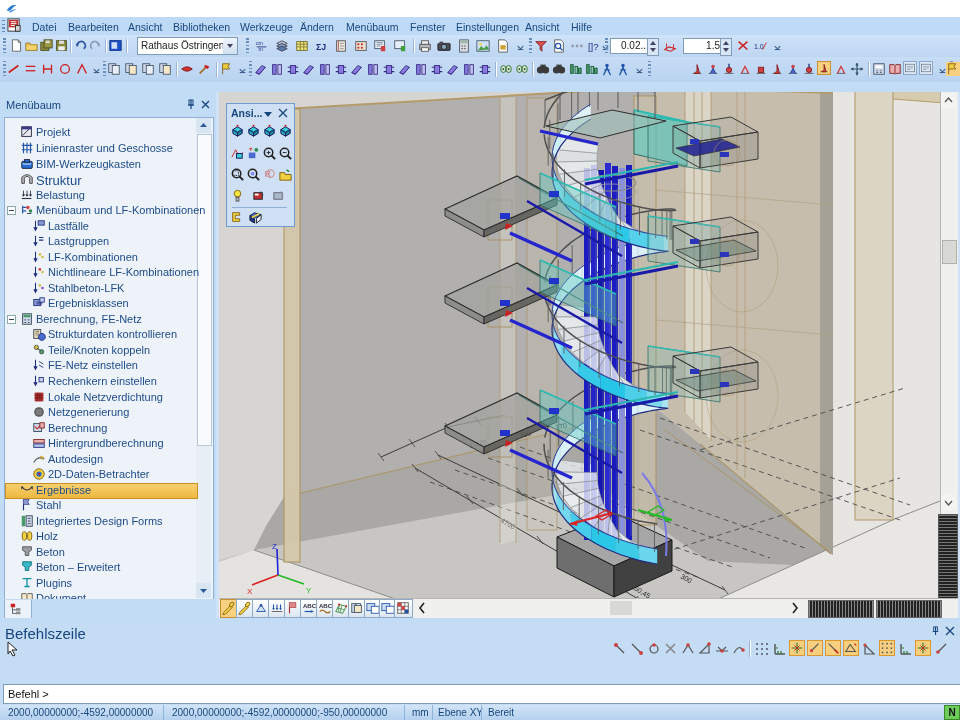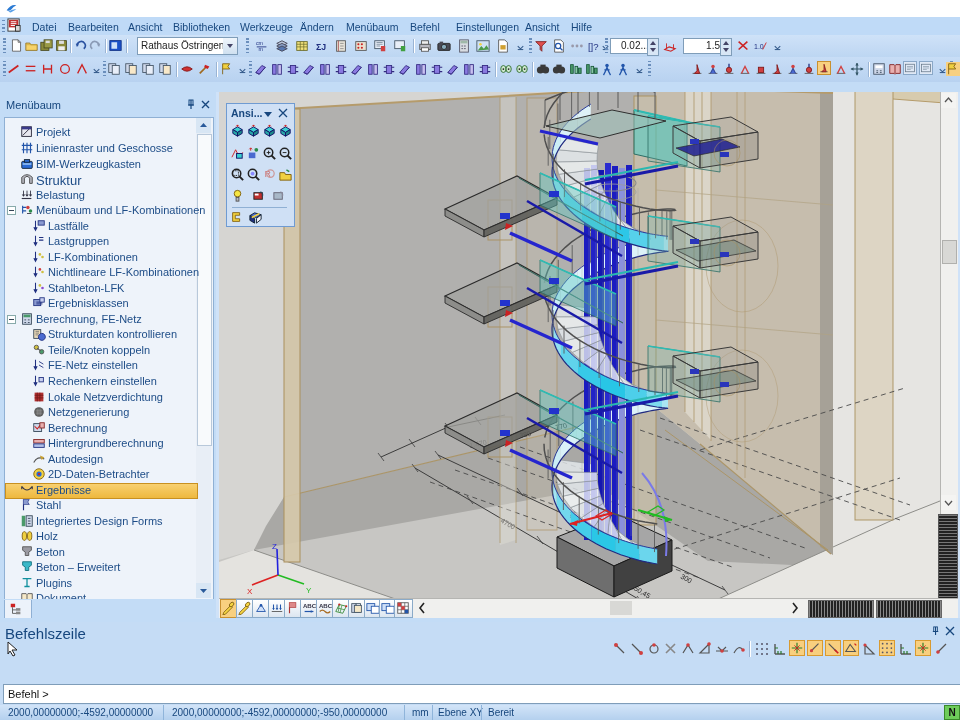--- a/index.html
+++ b/index.html
@@ -14,21 +14,21 @@
     <path d="M4 4 h6 M4 6 h6 M4 8 h6" stroke="#fff" stroke-width="1"></path>
     <rect x="9" y="8" width="5" height="6" fill="#d8d8d8" stroke="#333"></rect>
   </svg>
 <span class="nav" style="position:absolute;left:32px;top:21px">Datei</span>
 <span class="nav" style="position:absolute;left:68px;top:21px">Bearbeiten</span>
 <span class="nav" style="position:absolute;left:128px;top:21px">Ansicht</span>
 <span class="nav" style="position:absolute;left:173px;top:21px">Bibliotheken</span>
 <span class="nav" style="position:absolute;left:240px;top:21px">Werkzeuge</span>
 <span class="nav" style="position:absolute;left:300px;top:21px">Ändern</span>
 <span class="nav" style="position:absolute;left:346px;top:21px">Menübaum</span>
-<span class="nav" style="position:absolute;left:410px;top:21px">Befehl</span>
+<span class="nav" style="position:absolute;left:410px;top:21px">Fenster</span>
 <span class="nav" style="position:absolute;left:456px;top:21px">Einstellungen</span>
 <span class="nav" style="position:absolute;left:525px;top:21px">Ansicht</span>
 <span class="nav" style="position:absolute;left:571px;top:21px">Hilfe</span>
 <div style="position:absolute;left:0;top:35px;width:960px;height:22px;background:linear-gradient(#cfe2f8,#bdd6f2)"></div>
 <div style="position:absolute;left:3px;top:38px;width:3px;height:15px;background-image:repeating-linear-gradient(#6a8ebc 0 1.5px,transparent 1.5px 3.5px);"></div>
 <div style="position:absolute;left:70px;top:39px;width:1px;height:14px;background:#9ab4d4;box-shadow:1px 0 0 #fff"></div>
 <svg style="position:absolute;left:10px;top:39px;" width="13" height="13" viewBox="0 0 16 16">
     <path d="M3 1h7l3 3v11H3z" fill="#fff" stroke="#555" stroke-width="1"></path>
     <path d="M10 1v3h3" fill="none" stroke="#555"></path>
   </svg>

